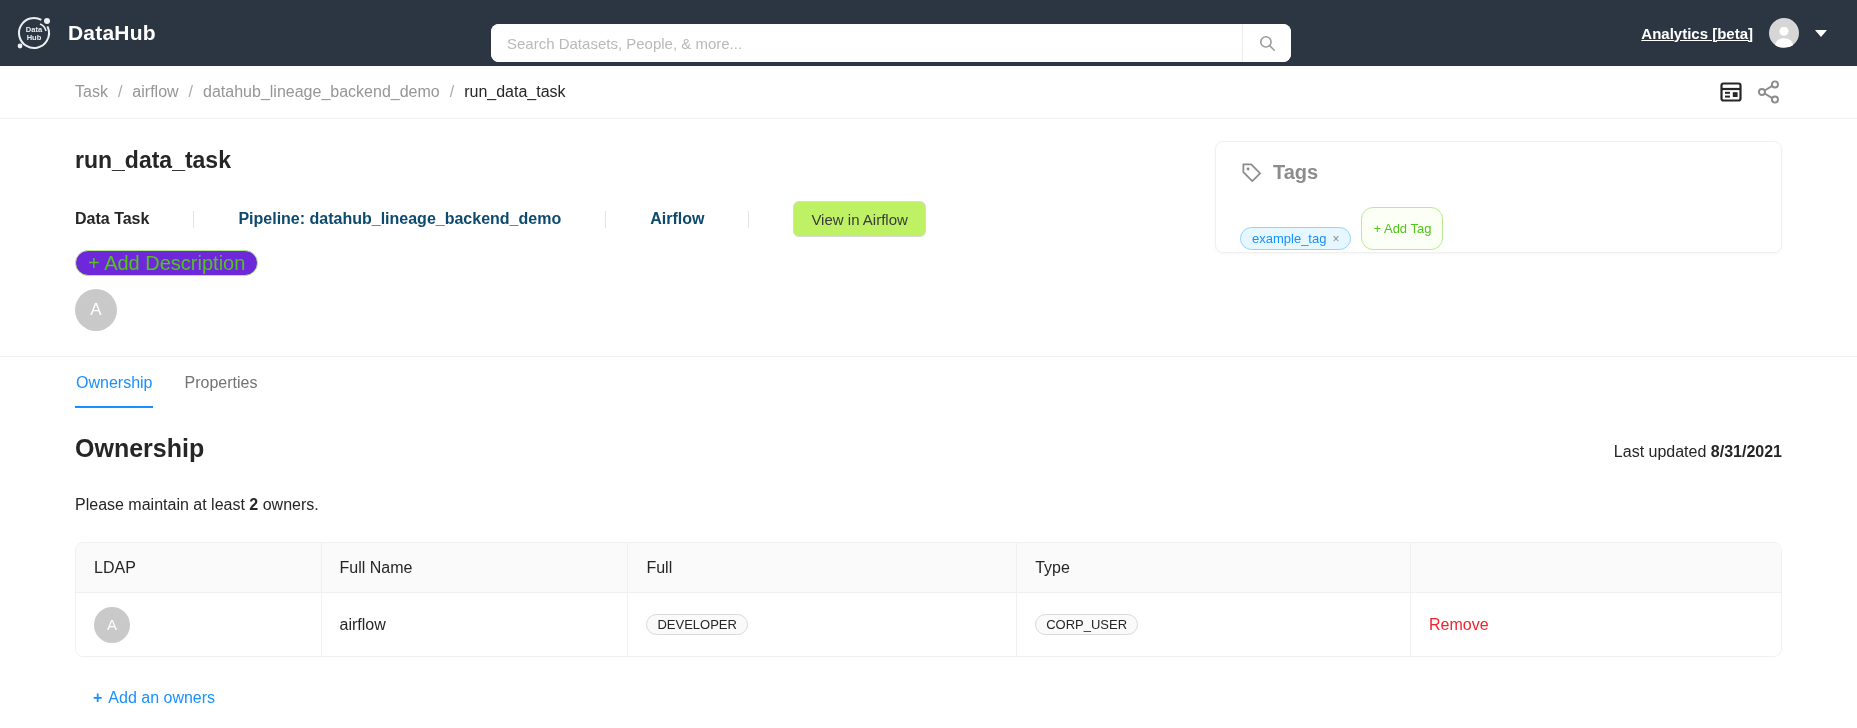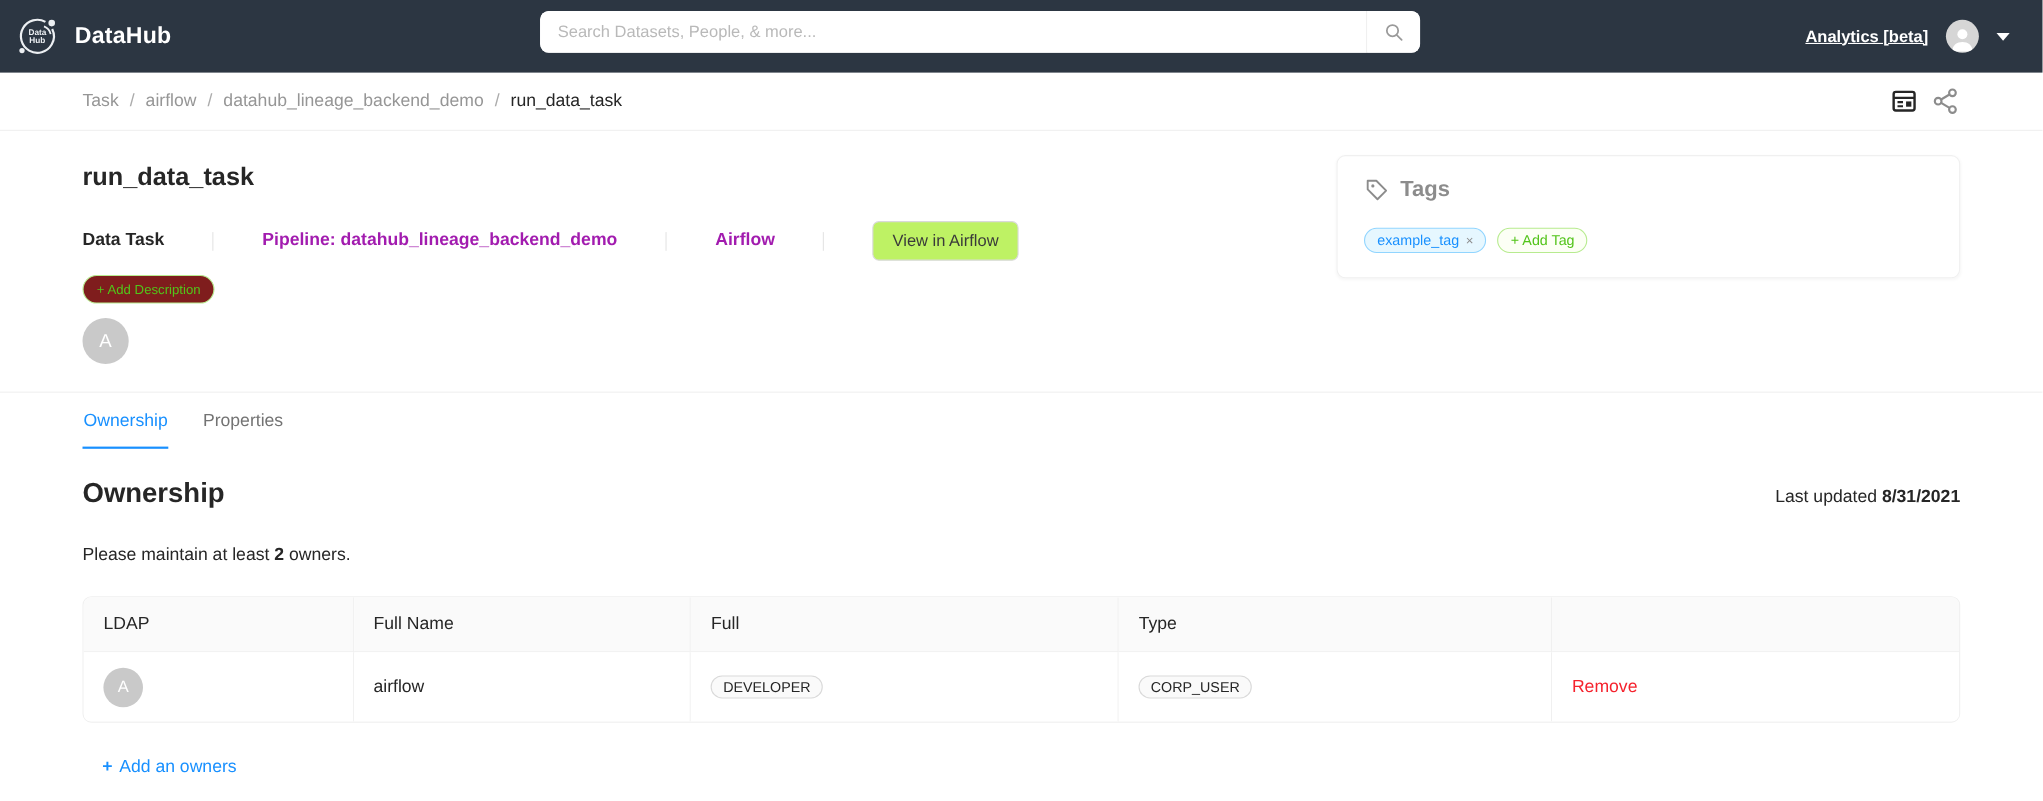--- a/index.html
+++ b/index.html
@@ -5,21 +5,21 @@
   * { margin:0; padding:0; box-sizing:border-box; }
   html,body { width:1857px; height:728px; background:#fff;
     font-family:"Liberation Sans", sans-serif; color:#262626; overflow:hidden; }
   a { text-decoration:none; }
 
   
   .navbar { position:relative; height:66px; background:#2c3642; }
   .brand { position:absolute; left:12px; top:0; height:66px; display:flex; align-items:center; gap:12px; }
   .logo { width:44px; height:44px; display:flex; align-items:center; justify-content:center; }
   .brand-name { color:#fff; font-size:21px; font-weight:700; letter-spacing:.2px; }
-  .search { position:absolute; left:491px; top:10px; width:800px; height:38px; background:#fff;
+  .search { position:absolute; left:491px; top:24px; width:800px; height:38px; background:#fff;
     border-radius:8px; display:flex; align-items:stretch; overflow:hidden; }
   .search input { flex:1; border:0; outline:0; padding:0 16px; font-size:15px; color:#333;
     font-family:"Liberation Sans", sans-serif; }
   .search input::placeholder { color:#b9b9b9; }
   .search-divider { width:1px; background:#ededed; }
   .search-btn { width:48px; background:#fff; border:0; display:flex; align-items:center; justify-content:center; cursor:pointer; }
   .nav-right { position:absolute; right:30px; top:0; height:66px; display:flex; align-items:center; gap:16px; }
   .analytics { color:#fff; font-size:15px; font-weight:600; text-decoration:underline; cursor:pointer; }
   .nav-avatar { width:30px; height:30px; border-radius:50%; background:#d6d6d6; overflow:hidden;
     display:flex; align-items:flex-end; justify-content:center; cursor:pointer; }
@@ -35,36 +35,36 @@
   .bc-icons { margin-left:auto; display:flex; align-items:center; gap:13px; }
   .bc-icons span { display:flex; cursor:pointer; }
 
   
   .entity-header { padding:0 75px; display:flex; align-items:flex-start; }
   .entity-left { flex:1; display:flex; flex-direction:column; align-items:flex-start; }
   .page-title { margin-top:28px; font-size:23px; font-weight:700; color:#262626; }
   .meta-row { margin-top:27px; display:flex; align-items:center; font-size:16px;gap:28px; }
   .type-label { font-weight:600; color:#262626; }
   .vdiv { width:1px; height:17px; background:#e4e4e4; margin:0 16px; }
-  .blue-link { color:#a21caf; font-weight:700; cursor:pointer; }
+  .blue-link { color:#0c4a6e; font-weight:700; cursor:pointer; }
   .outline-btn { height:36px; padding:0 17px; border:1px solid #d9d9d9; border-radius:6px; background:#bef264;
     font-size:15px; color:#3a3a3a; display:inline-flex; align-items:center; cursor:pointer;
     font-family:"Liberation Sans", sans-serif; }
   .add-desc-btn { margin-top:13px; height:26px; padding:0 12px; border:1px solid #b7eb8f; border-radius:13px;
-    background:#7f1d1d; color:#52c41a; font-size:12px; display:inline-flex; align-items:center; cursor:pointer; }
+    background:#6d28d9; color:#52c41a; font-size:20px; display:inline-flex; align-items:center; cursor:pointer; }
   .entity-avatar { margin-top:13px; width:42px; height:42px; border-radius:50%; background:#c9c9c9;
     color:#fff; font-size:17px; display:flex; align-items:center; justify-content:center; cursor:pointer; }
 
   
   .tags-card { width:567px; height:112px; margin-top:22px; margin-left:auto; border:1px solid #f0f0f0;
     border-radius:8px; padding:19px 24px; box-shadow:0 1px 3px rgba(0,0,0,.04); }
   .tags-head { display:flex; align-items:center; gap:10px; color:#8c8c8c; font-size:20px; font-weight:600; }
   .tags-pills { margin-top:23px; display:flex; gap:10px; }
   .pill-blue { display:inline-flex; align-items:center; gap:6px; padding:3px 11px; border:1px solid #91d5ff;
-    background:#e6f7ff; color:#1890ff; border-radius:12px; font-size:13px; cursor:pointer; }
+    background:#e6f7ff; color:#1890ff; border-radius:12px; font-size:13px; cursor:pointer;margin-top:20px; }
   .pill-blue .x { color:#8c8c8c; font-size:12px; cursor:pointer; }
   .pill-green { display:inline-flex; align-items:center; padding:3px 11px; border:1px solid #b7eb8f;
     background:#fcfff5; color:#52c41a; border-radius:12px; font-size:13px; cursor:pointer; }
 
   
   .tabs-bar { margin-top:25px; border-top:1px solid #f0f0f0; padding:0 75px; display:flex; gap:30px; }
   .tab { padding:17px 1px 16px; font-size:16px; color:#737373; position:relative; cursor:pointer; }
   .tab.active { color:#1890ff; }
   .tab.active::after { content:""; position:absolute; left:0; right:0; bottom:0; height:2px; background:#1890ff; }
 

